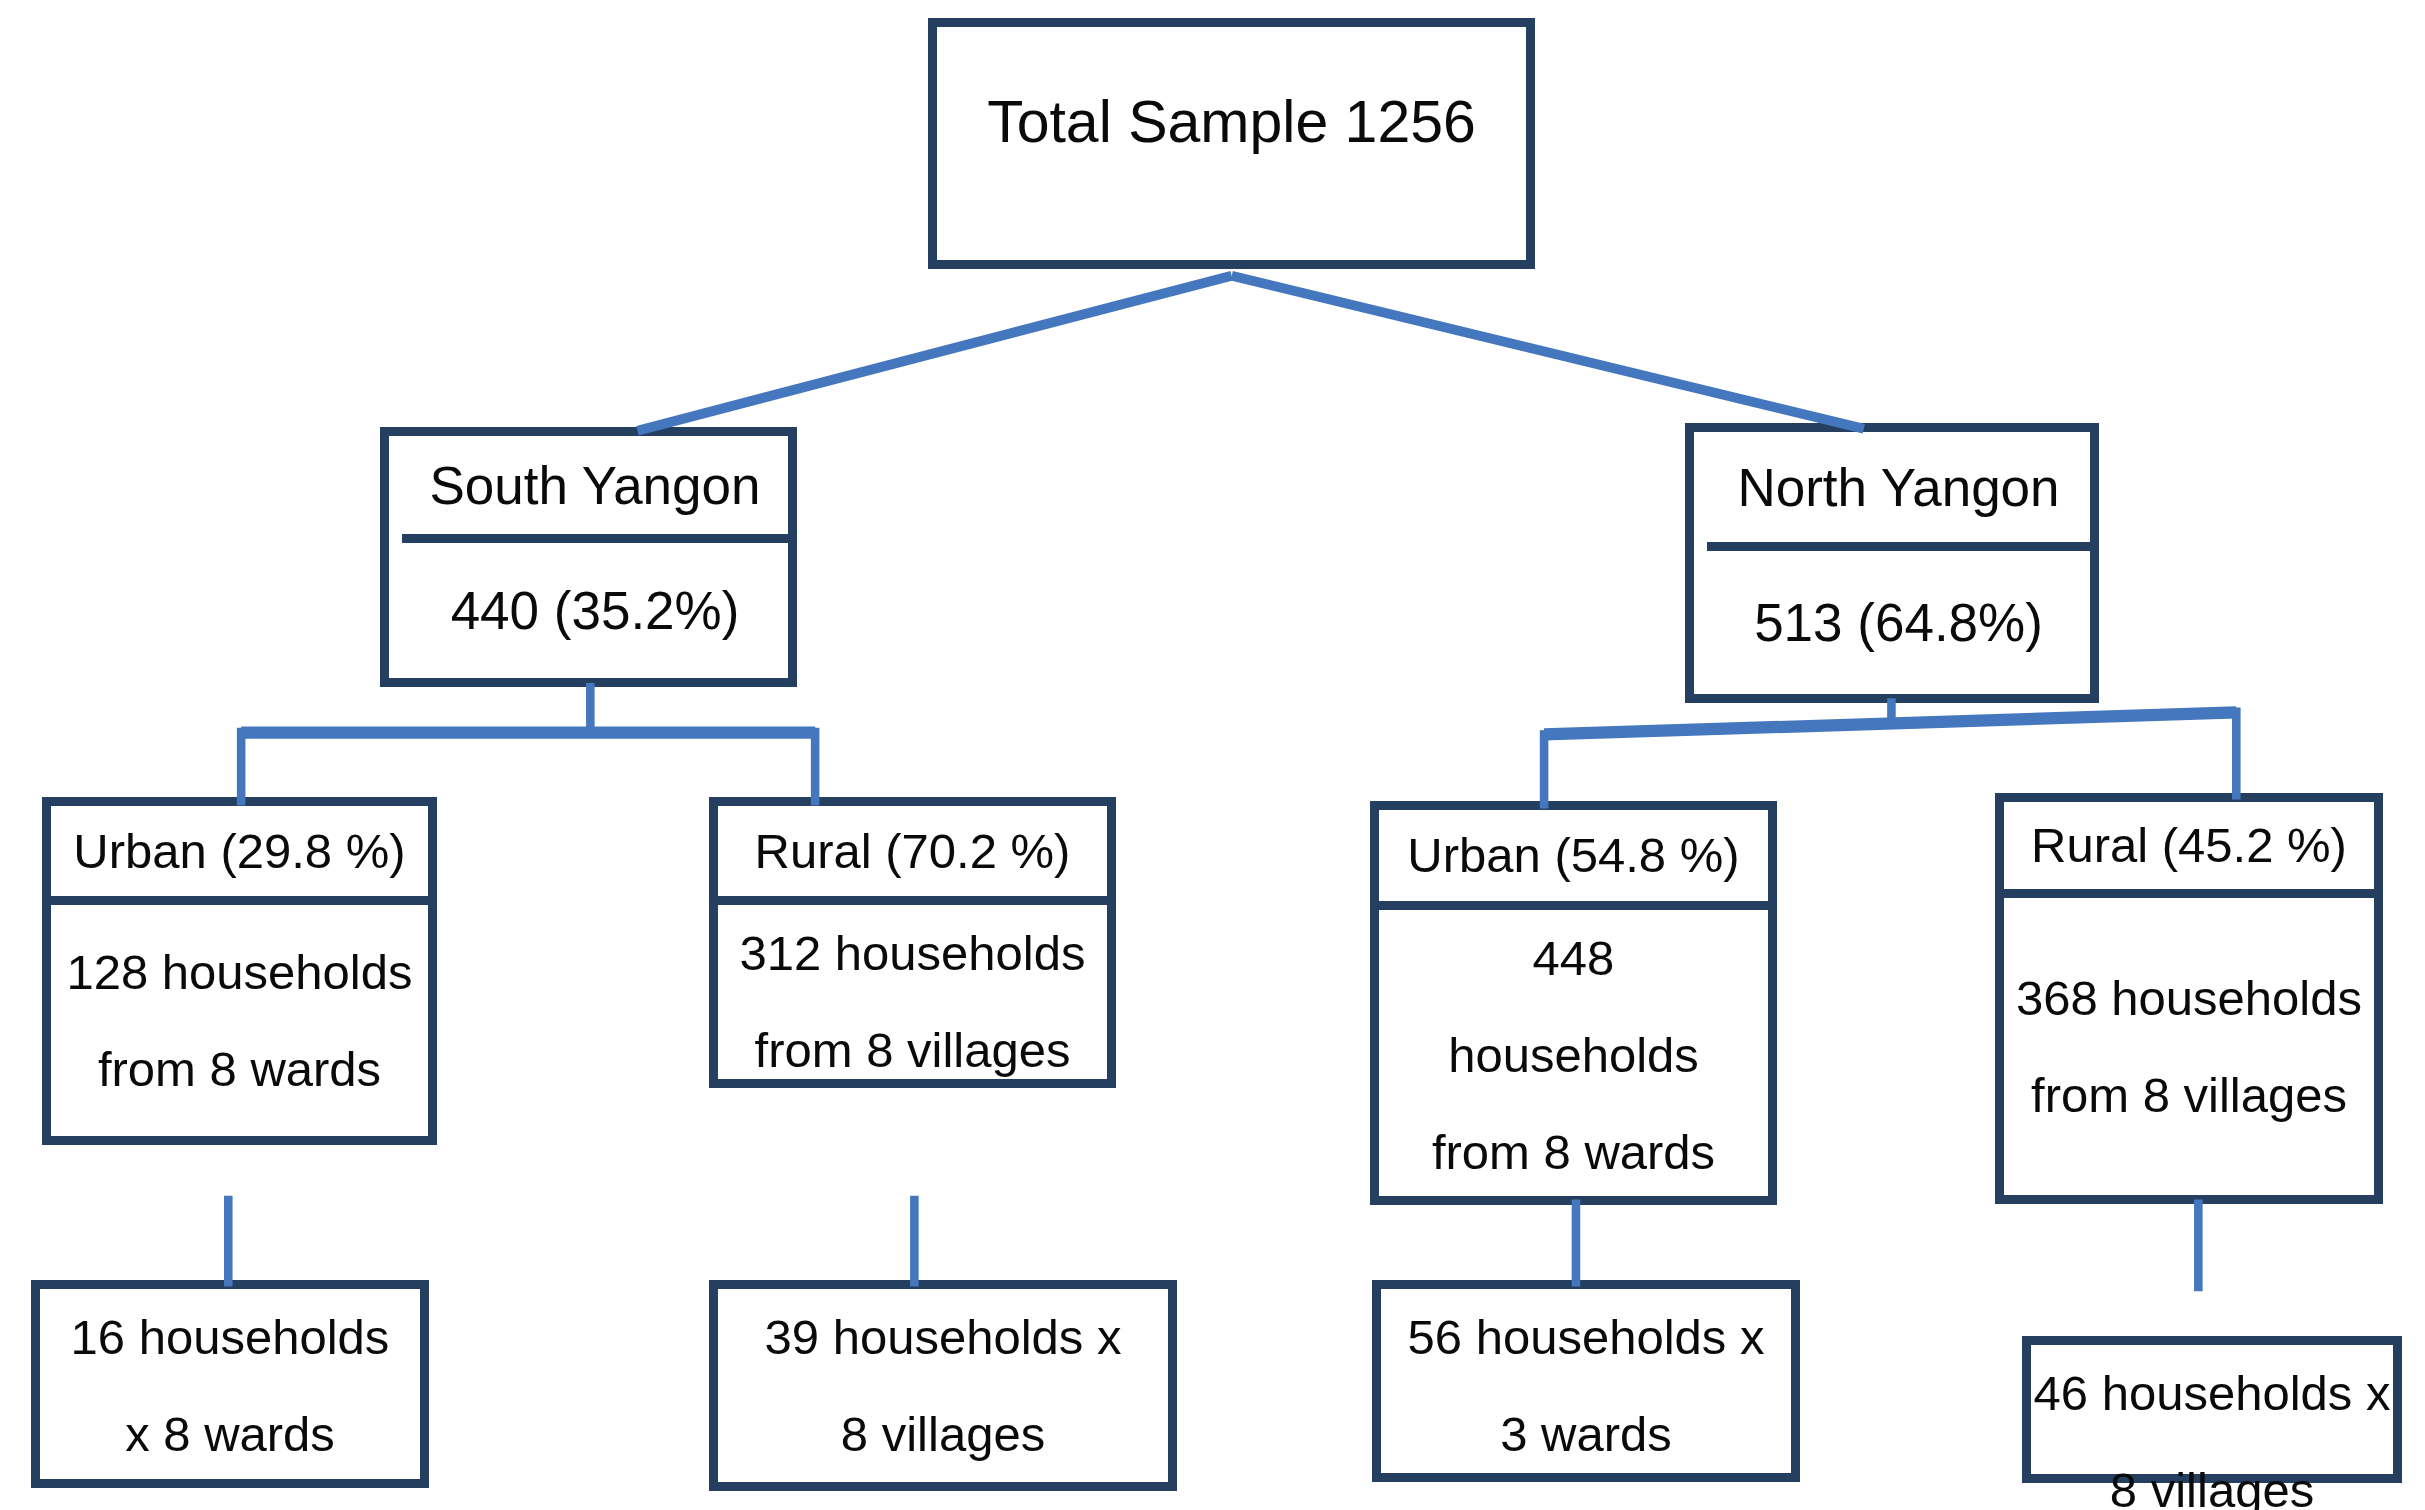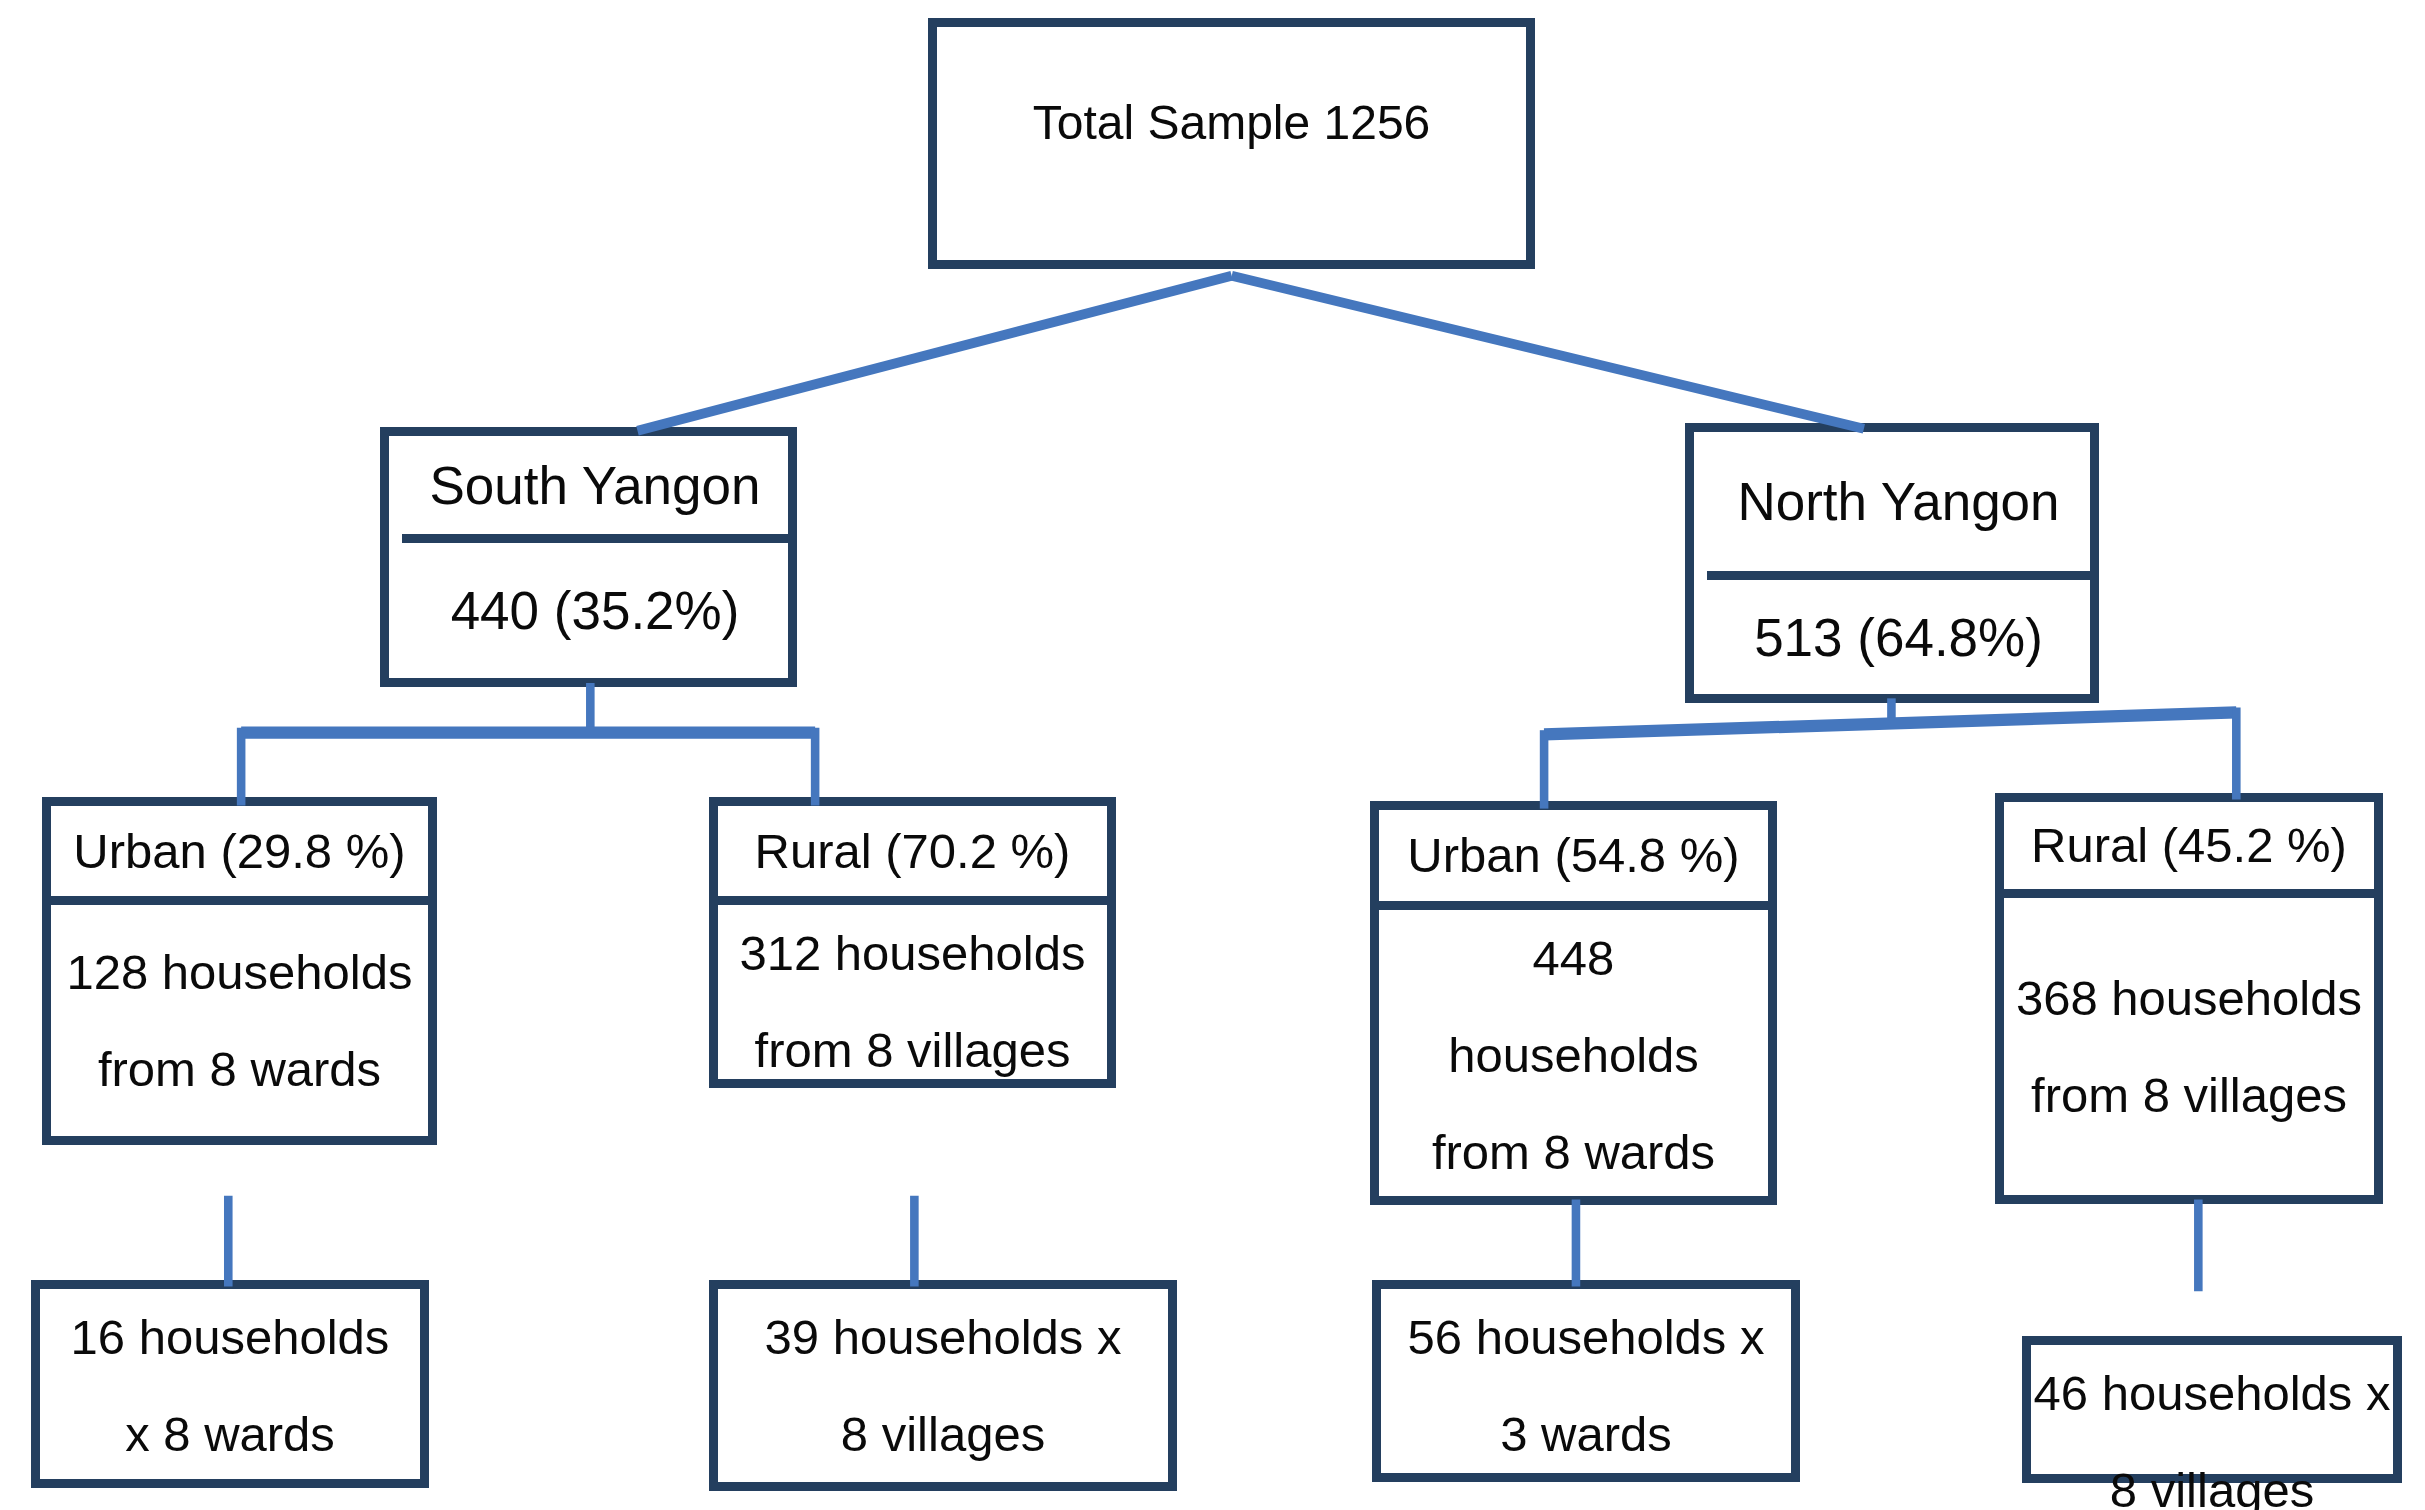--- a/index.html
+++ b/index.html
@@ -31,21 +31,21 @@
     font-size:49px;
     line-height:97px;
     white-space:nowrap;
   }
   .cell.header{
     border-bottom:9.8px solid #243f5f;
     flex:0 0 auto;
   }
   .cell.body{flex:1 1 auto;}
   .root-text{
-    font-size:48px;
+    font-size:59px;
     padding-bottom:42px;
   }
   .lvl2{font-size:53px;margin-left:13px;}
   svg.connectors{
     position:absolute;inset:0;
     width:2426px;height:1510px;
     z-index:5;
     pointer-events:none;
   }
   svg.connectors line{
@@ -67,21 +67,21 @@
   <div class="node" style="left:380px;top:427px;width:417px;height:260px">
     <div class="cell header lvl2" style="height:107px">
       <span>South Yangon</span>
     </div>
     <div class="cell body lvl2">
       <span>440 (35.2%)</span>
     </div>
   </div>
 
   <div class="node" style="left:1685px;top:423px;width:414px;height:280px">
-    <div class="cell header lvl2" style="height:148px">
+    <div class="cell header lvl2" style="height:119px">
       <span>North Yangon</span>
     </div>
     <div class="cell body lvl2">
       <span>513 (64.8%)</span>
     </div>
   </div>
 
   <div class="node" style="left:42px;top:797px;width:395px;height:348px">
     <div class="cell header" style="height:99px">
       <span>Urban (29.8 %)</span>

